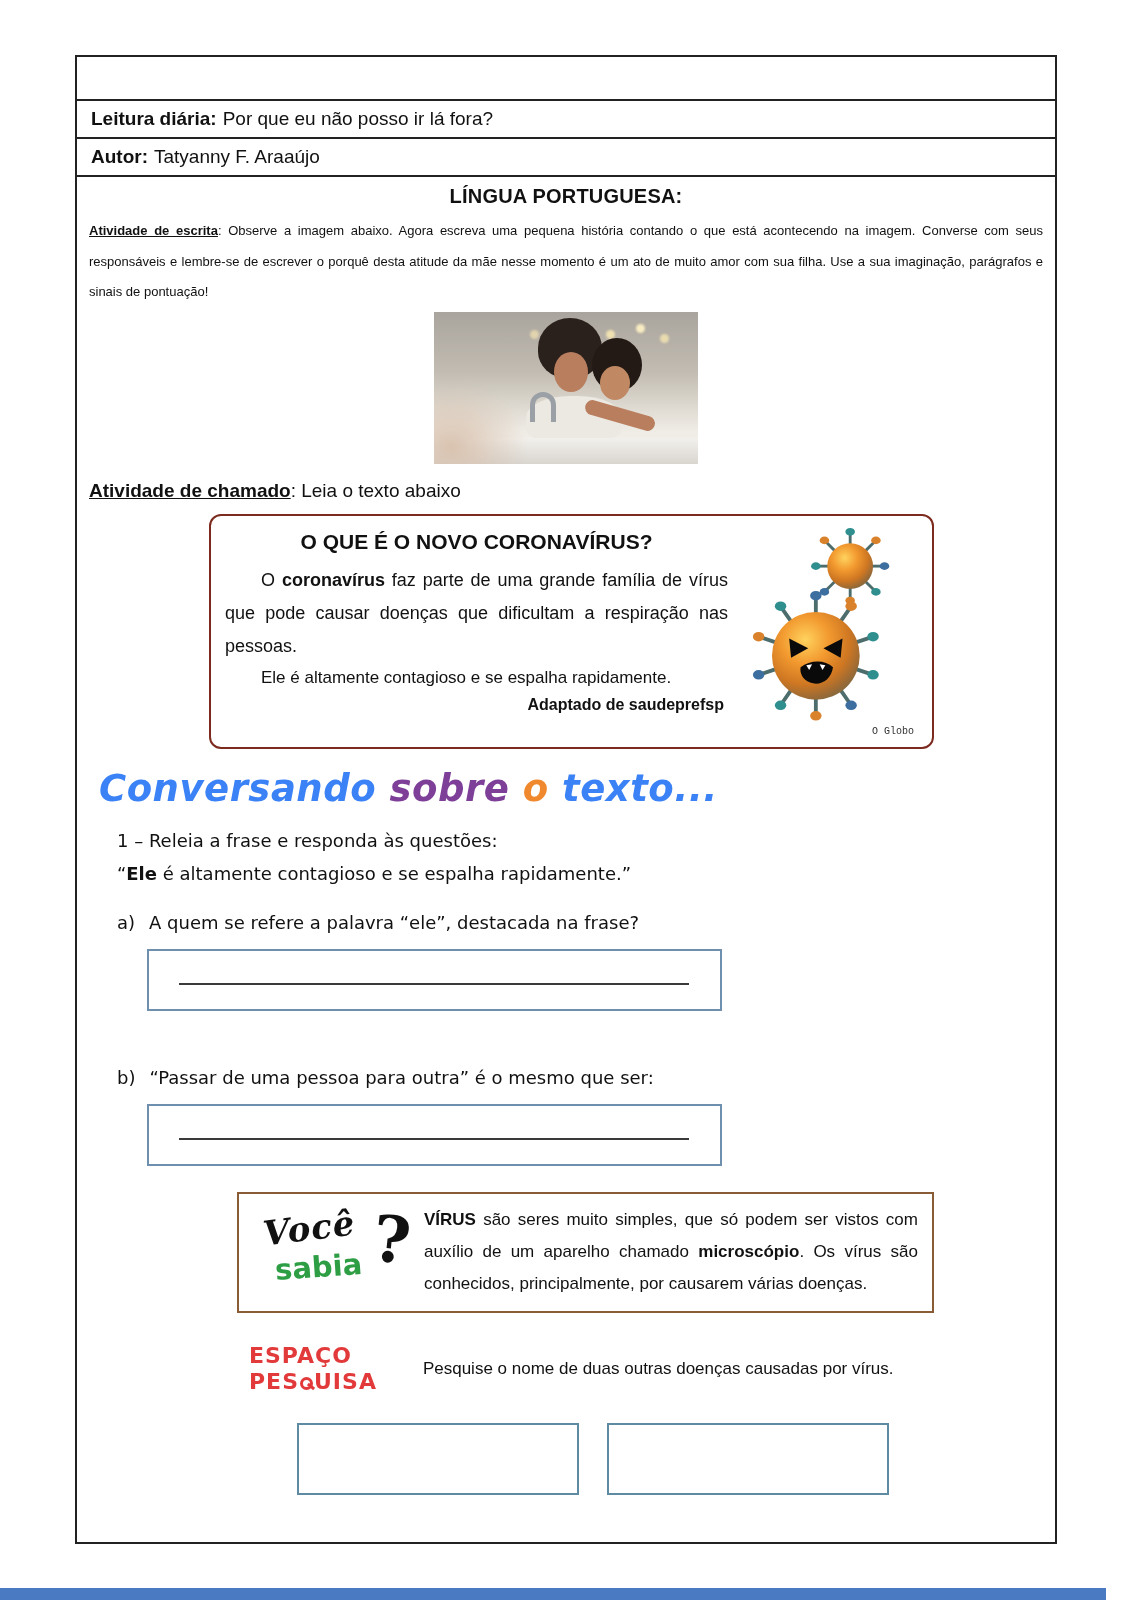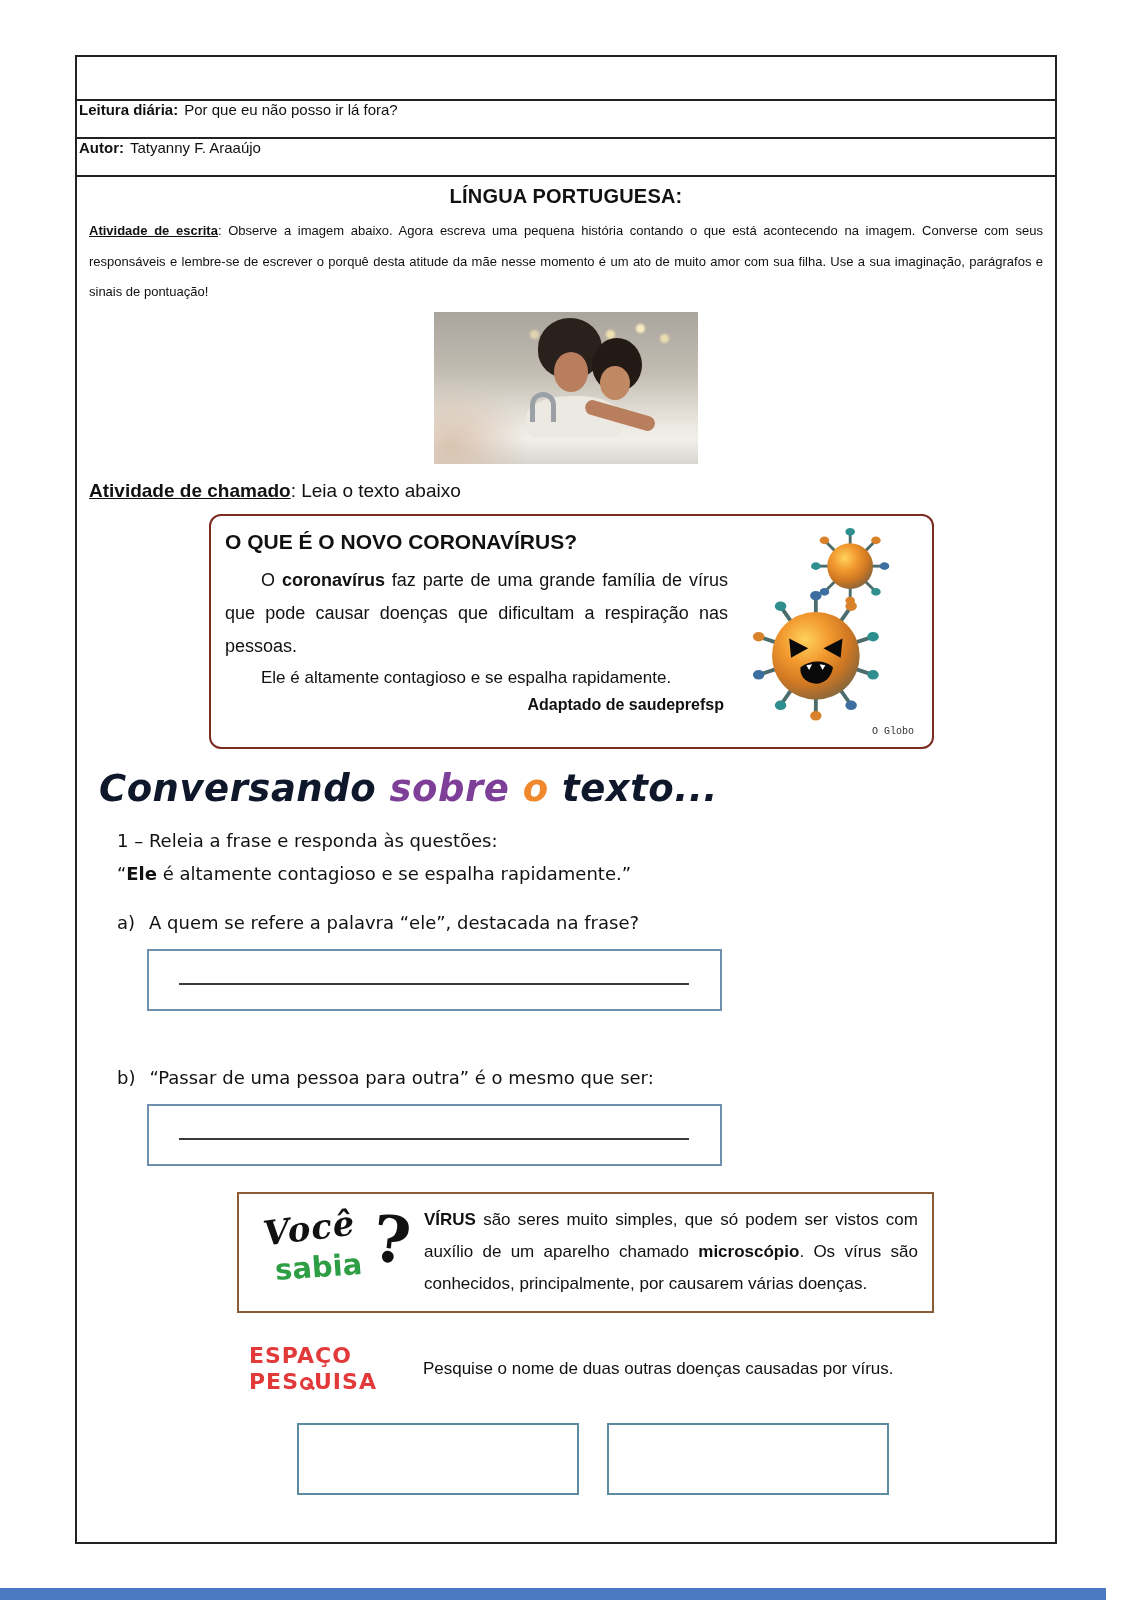--- a/index.html
+++ b/index.html
@@ -6,21 +6,21 @@
   html,body { background:#ffffff; }
   body {
     width:1132px; height:1600px; position:relative; overflow:hidden;
     font-family:"Liberation Sans", sans-serif; color:#111;
   }
   .sheet {
     position:absolute; left:75px; top:55px; width:982px; height:1489px;
     border:2px solid #222; background:#fff;
   }
   
-  .hrow { border-bottom:2px solid #222; padding-left:2px; font-size:15px; display:flex; align-items:flex-start; }
+  .hrow { border-bottom:2px solid #222; padding-left:14px; font-size:19px; display:flex; align-items:center; }
   .hrow-empty { height:44px; }
   .hrow-leitura, .hrow-autor { height:38px; }
   .b { font-weight:bold; }
   .hrow .b { margin-right:6px; }
 
   .content { padding:0 12px; }
 
   .subject { text-align:center; font-size:20px; font-weight:bold; margin-top:8px; letter-spacing:.2px; }
 
   .writing { margin-top:8px; font-size:13px; line-height:2.35; text-align:justify; }
@@ -49,33 +49,33 @@
     background:radial-gradient(ellipse at 32% 68%, rgba(216,192,172,.95), rgba(216,192,172,0) 72%); filter:blur(2px); }
 
   .reading-line { margin-top:16px; font-size:19px; }
 
   
   .corona-box {
     margin:12px 0 0 120px; width:725px; border:2px solid #7d2b1f; border-radius:12px;
     padding:12px 14px 10px; display:flex; background:#fff;
   }
   .corona-left { flex:1; padding-right:10px; }
-  .corona-left h2 { font-size:21px; margin:2px 0 10px; }
+  .corona-left h2 { text-align:center; font-size:21px; margin:2px 0 10px; }
   .cp1 { font-size:18px; line-height:1.85; text-align:justify; text-indent:36px; }
   .cp2 { font-size:17px; margin-top:4px; text-indent:36px; }
   .credit { text-align:right; font-size:16px; font-weight:bold; margin-top:8px; padding-right:4px; }
   .corona-right { width:180px; position:relative; }
   .img-credit { position:absolute; right:4px; bottom:0; font-size:10px; color:#333;font-family:Liberation Mono, monospace; }
 
   
   .conversando {
     margin:18px 0 0 10px; font-size:37px; font-weight:bold; font-style:italic;
     font-family:"DejaVu Sans", sans-serif; letter-spacing:.5px;
   }
-  .c1,.c4 { color:#0f172a; } .c2 { color:#7d3f98; } .c3 { color:#f0882d; }
+  .c1,.c4 { color:#3b82f6; } .c2 { color:#7d3f98; } .c3 { color:#f0882d; }
 
   .qfont { font-family:"DejaVu Sans", sans-serif; font-size:18px; }
   .q-intro { margin:20px 0 0 28px; }
   .q-quote { margin:12px 0 0 28px; }
   .q-item  { margin:28px 0 0 28px; }
   .q-item.qb { margin-top:56px; }
   .qlab { margin-right:14px; }
 
   .answer-box { margin:16px 0 0 58px; width:575px; height:62px; border:2px solid #6f8fae; position:relative; background:#fff; }
   .ans-line { position:absolute; left:30px; top:32px; width:510px; border-bottom:2px solid #3a3a3a; }

